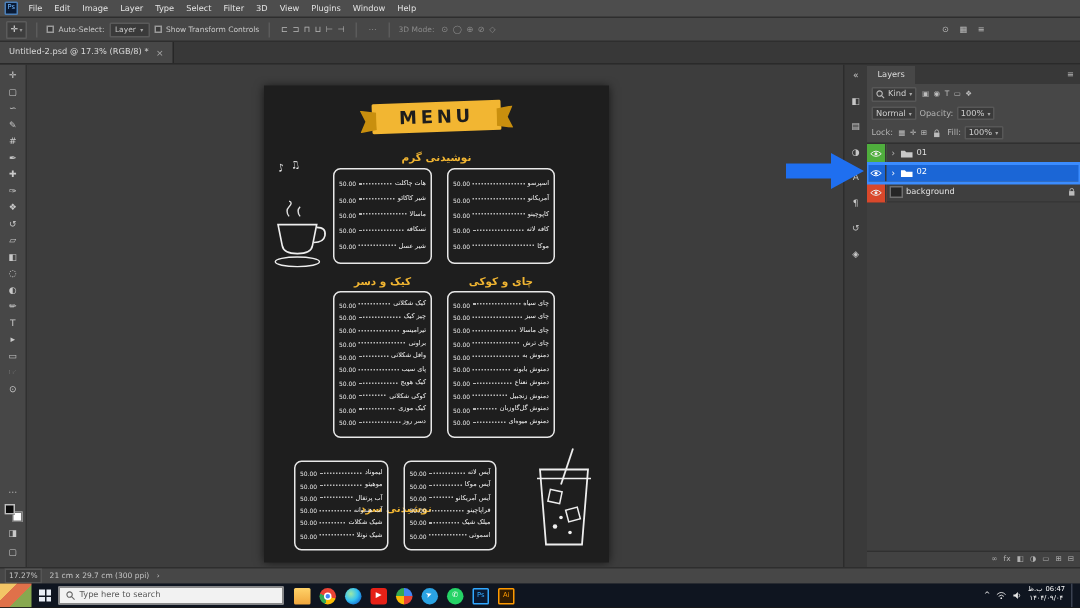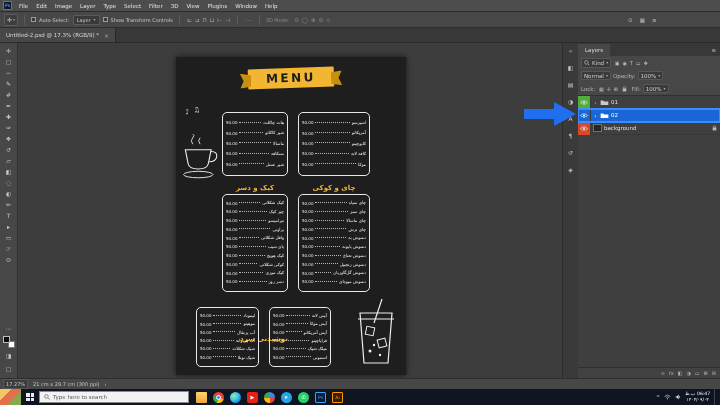--- a/index.html
+++ b/index.html
@@ -232,20 +232,21 @@
       <div class="notes">♪ ♫</div>
 
       <svg class="sketch" style="left:2px;top:76px;" width="46" height="50" viewBox="0 0 50 54">
         <path d="M16 12 q-3 -4 0 -7 q3 -3 0 -4" stroke="#ddd" stroke-width="1" fill="none"></path>
         <path d="M24 12 q-3 -4 0 -7" stroke="#ddd" stroke-width="1" fill="none"></path>
         <path d="M8 18 h28 l-3 15 q-1 6 -11 6 q-10 0 -11 -6 Z" fill="none" stroke="#eee" stroke-width="1.2"></path>
         <path d="M36 20 q7 0 6 6 q-1 5 -8 5" fill="none" stroke="#eee" stroke-width="1.2"></path>
         <ellipse cx="22" cy="45" rx="16" ry="3.5" fill="none" stroke="#eee" stroke-width="1"></ellipse>
       </svg>
 
+      <div class="sec-header" style="left: 0px; top: 44px; width: 230px; color: rgb(242, 182, 50);">نوشیدنی گرم</div>
       <div class="mbox" style="left:122px;top:55px;width:72px;height:64px;">
 
           <div class="mi">
             <span class="mi-name">اسپرسو</span>
             <span class="mi-dots"></span>
             <span class="mi-price">50.00</span>
           </div>
 
           <div class="mi">
             <span class="mi-name">آمریکانو</span>

